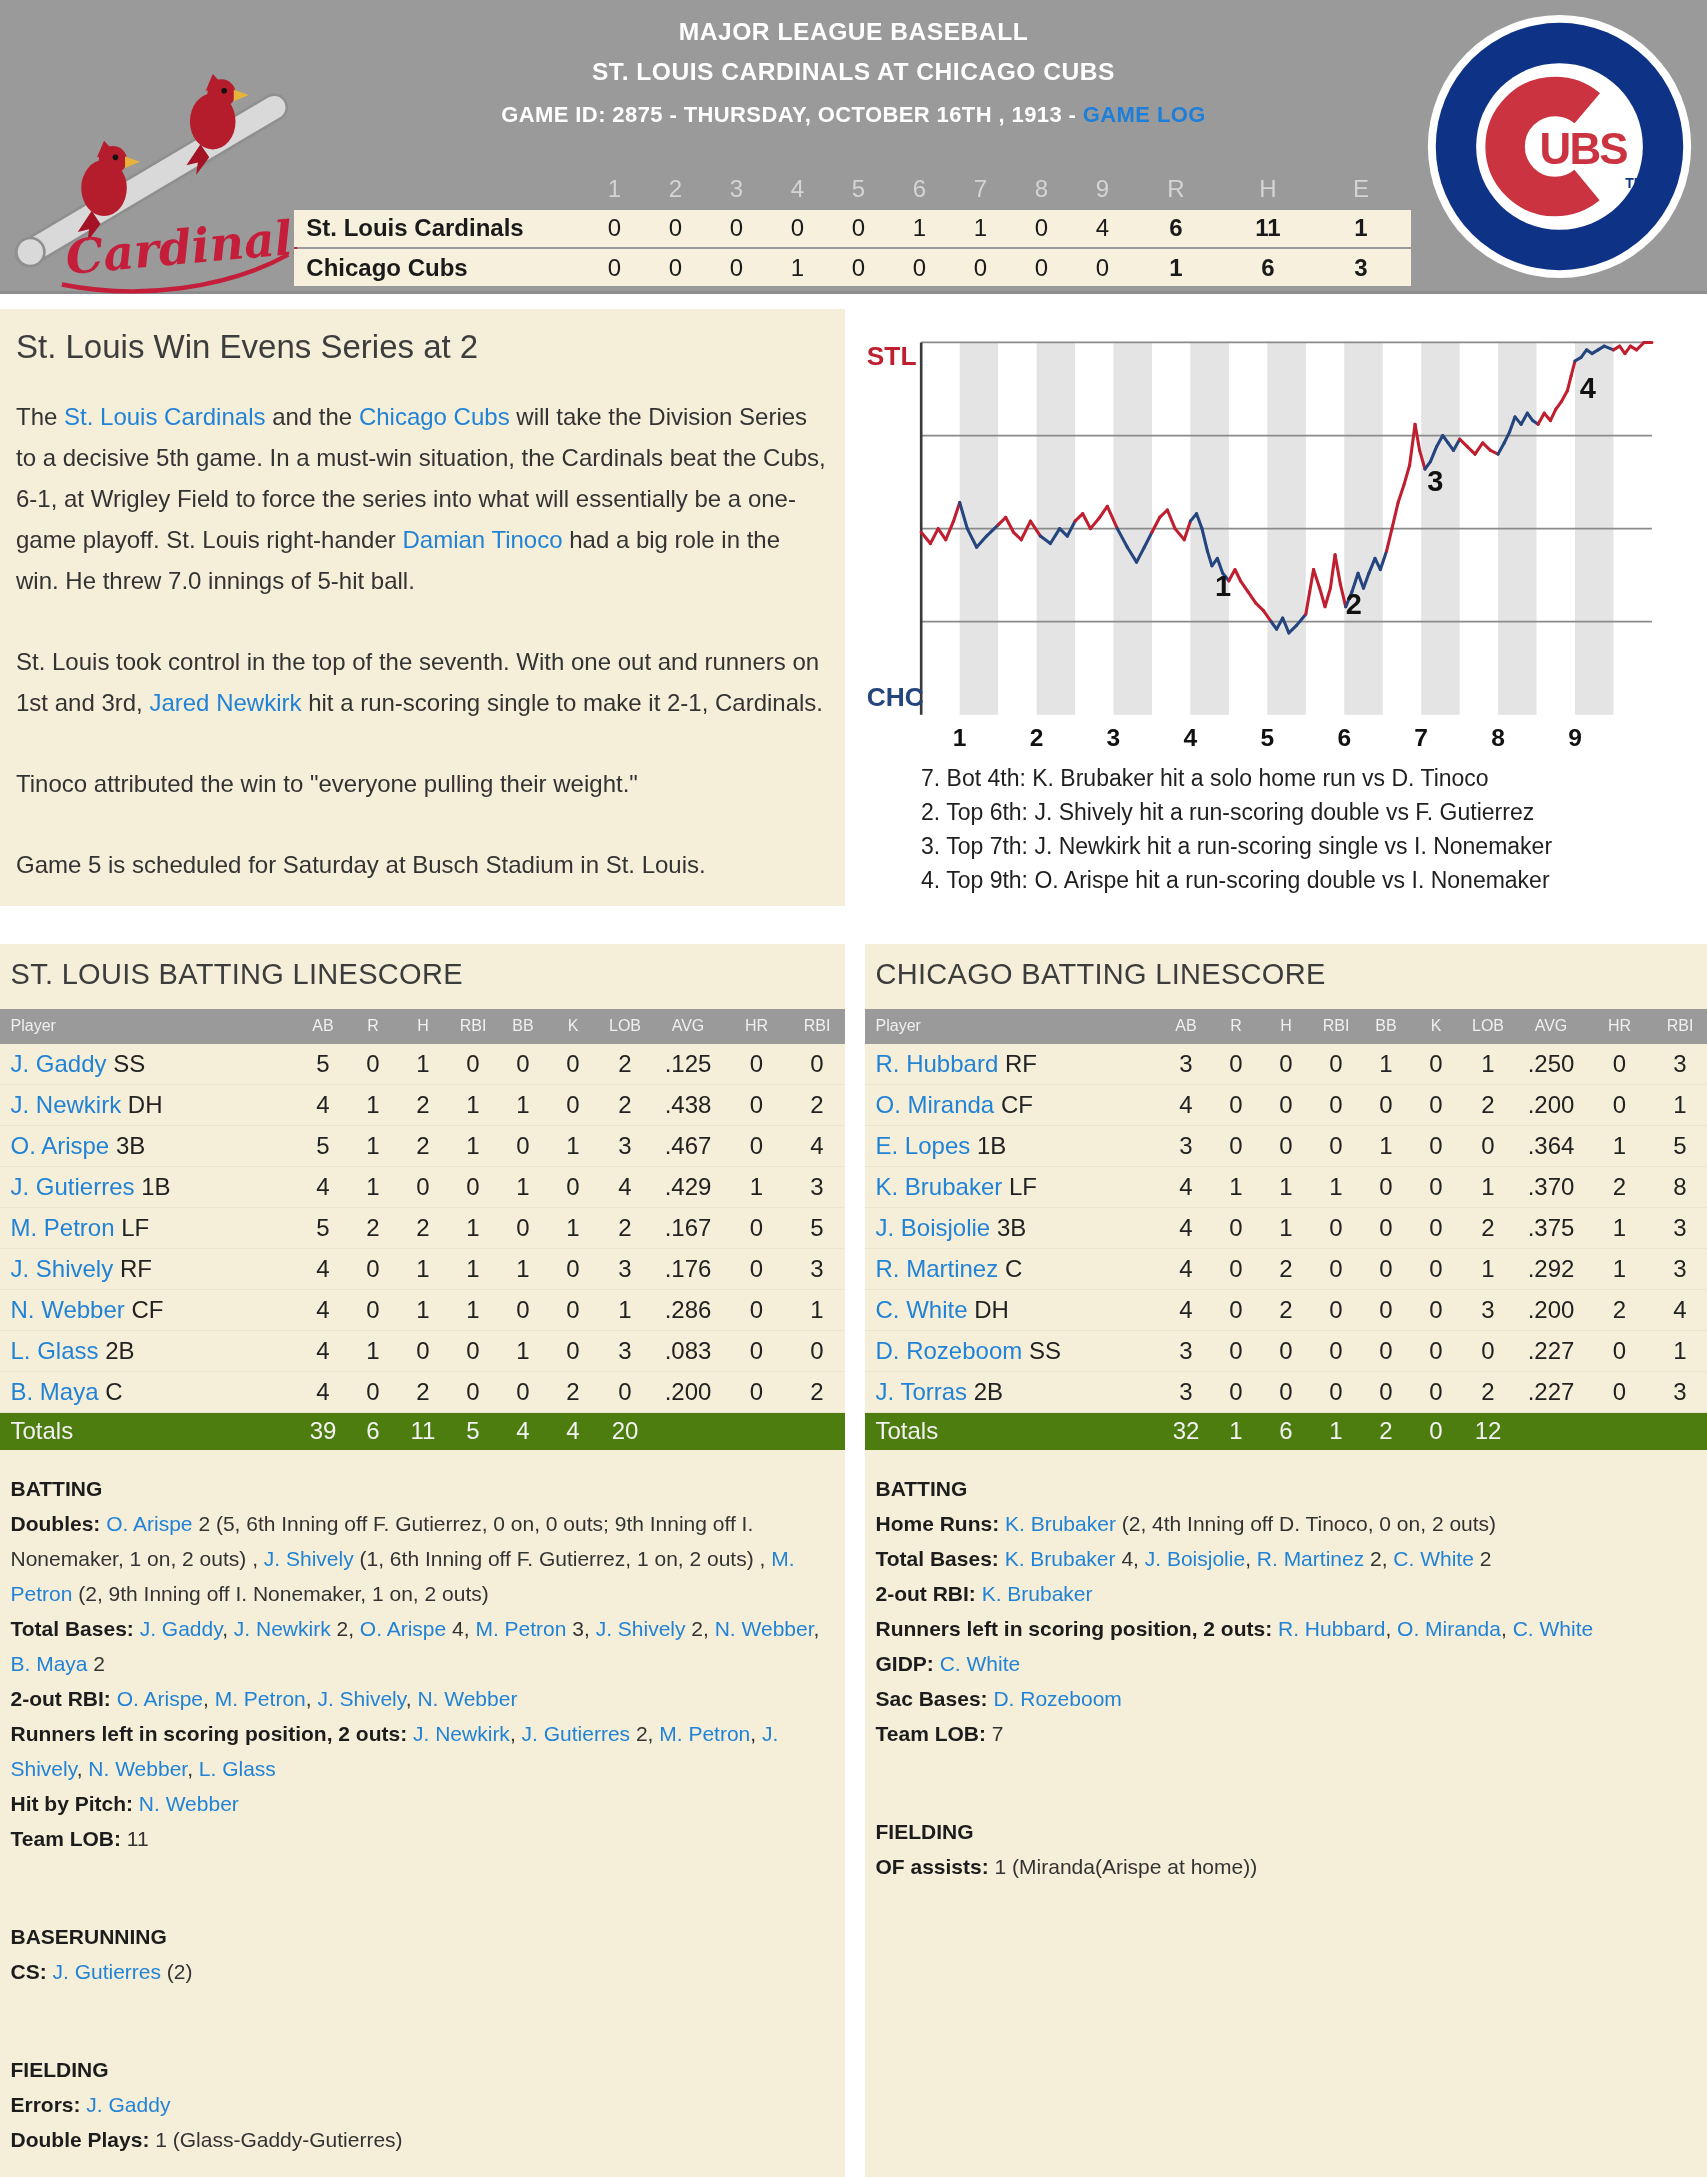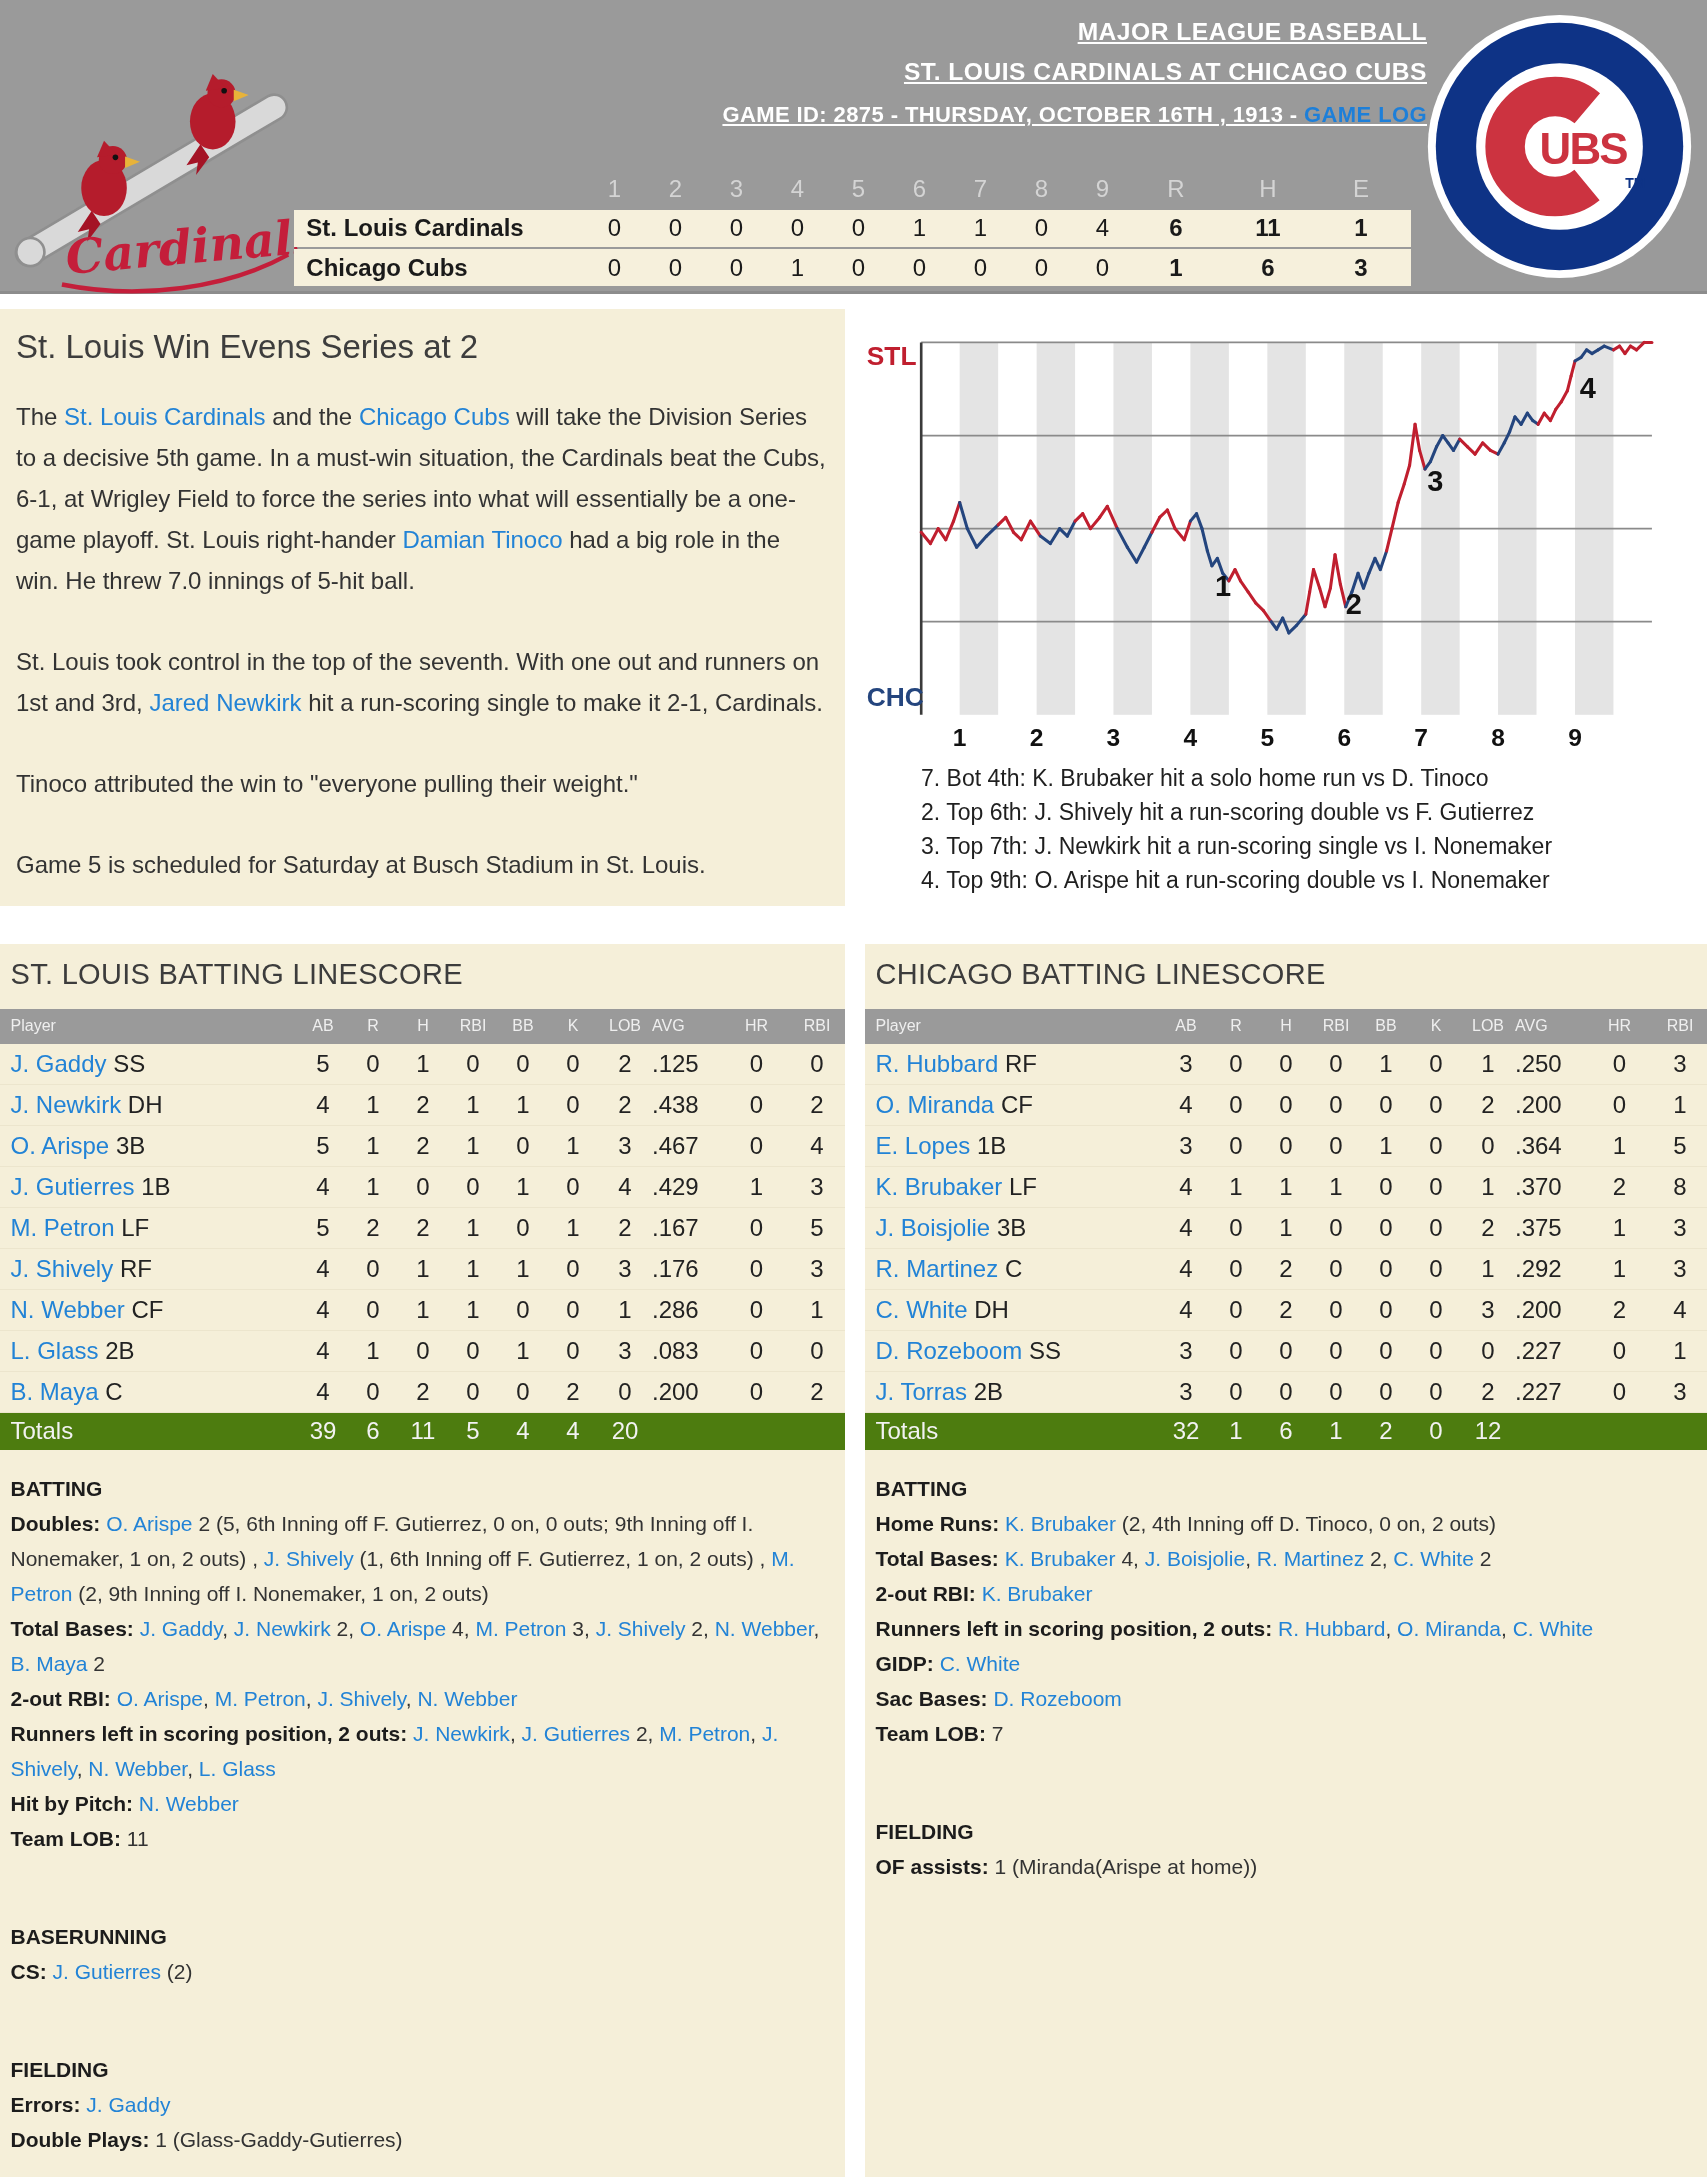--- a/index.html
+++ b/index.html
@@ -2,21 +2,21 @@
 <html style="font-size:14px"><head>
 <meta charset="utf-8">
 <style>
   html,body{margin:0;padding:0;}
   body{
     width:1707px;height:2178px;position:relative;overflow:hidden;
     background:#ffffff;font-family:"Liberation Sans",sans-serif;
   }
   
   .header{position:absolute;left:0;top:0;width:1707px;height:291px;background:#9a9a9a;border-bottom:3.5px solid #8c8c8c;}
-  .header-center{position:absolute;left:308px;top:8.8px;width:1119px;text-align:right;color:#fff;text-decoration:underline;}
+  .header-center{position:absolute;left:294px;top:8.8px;width:1119px;text-align:center;color:#fff;}
   .hc1{font-size:24.6px;font-weight:bold;letter-spacing:0.5px;margin-top:8.8px;}
   .hc2{font-size:24.6px;font-weight:bold;letter-spacing:0.5px;margin-top:12.3px;}
   .hc3{font-size:22px;font-weight:bold;letter-spacing:0.4px;margin-top:16px;}
   .game-log{color:#1d7fd9;text-decoration:none;font-weight:bold;cursor:pointer;}
   .cardinals-logo{position:absolute;left:8.8px;top:39px;width:290px;height:256px;}
   .cubs-logo{position:absolute;left:1427px;top:14px;width:265px;height:265px;}
   
   .linescore{position:absolute;left:294px;top:170px;width:1117px;}
   .ls-row{display:flex;height:37px;margin-bottom:2.6px;align-items:center;}
   .ls-head{color:#d4d4d4;font-size:24px;}
@@ -45,21 +45,21 @@
   .key-plays{margin:3.5px 0 0 56px;font-size:23px;line-height:34px;color:#1f1f1f;}
   
   .sec-title{font-size:29px;color:#3c3c3c;padding:14px 10.5px 0 10.5px;letter-spacing:0.3px;}
   .bat-table{margin-top:17.6px;}
   .bt-head{display:flex;height:35px;background:#9a9a9a;color:#efefef;font-size:16px;align-items:center;}
   .bt-row{display:flex;height:40px;align-items:center;font-size:24px;border-bottom:1.8px solid #ece5cd;color:#222;}
   .bt-tot{display:flex;height:37px;background:#4d7c0f;color:#f2f2f2;font-size:24px;align-items:center;}
   .col-p{flex:1;padding-left:10.5px;white-space:nowrap;overflow:hidden;}
   .col-n{width:50px;text-align:center;}
   .col-lob{width:54px;text-align:center;}
-  .col-avg{width:72px;text-align:left;}
+  .col-avg{width:72px;text-align:center;}
   .col-hr{width:65px;text-align:center;}
   .col-r2{width:56px;text-align:center;}
   .pos{color:#222;}
   
   .notes{padding:21px 12.3px 0 10.5px;font-size:21px;line-height:35px;color:#333;}
   .note-h{font-weight:bold;color:#1c1c1c;}
   .nb{font-weight:bold;color:#1c1c1c;}
   .spacer{height:63px;}
 </style>
 </head>

